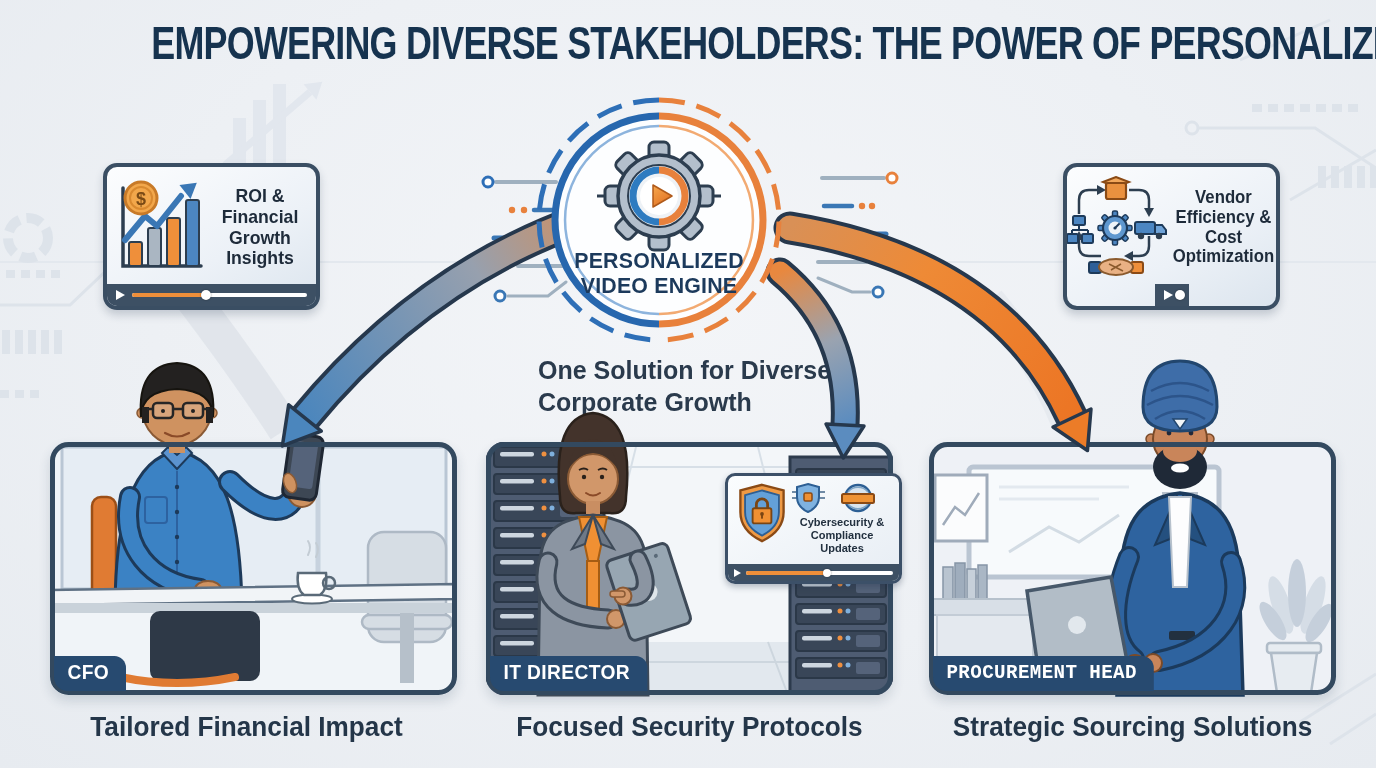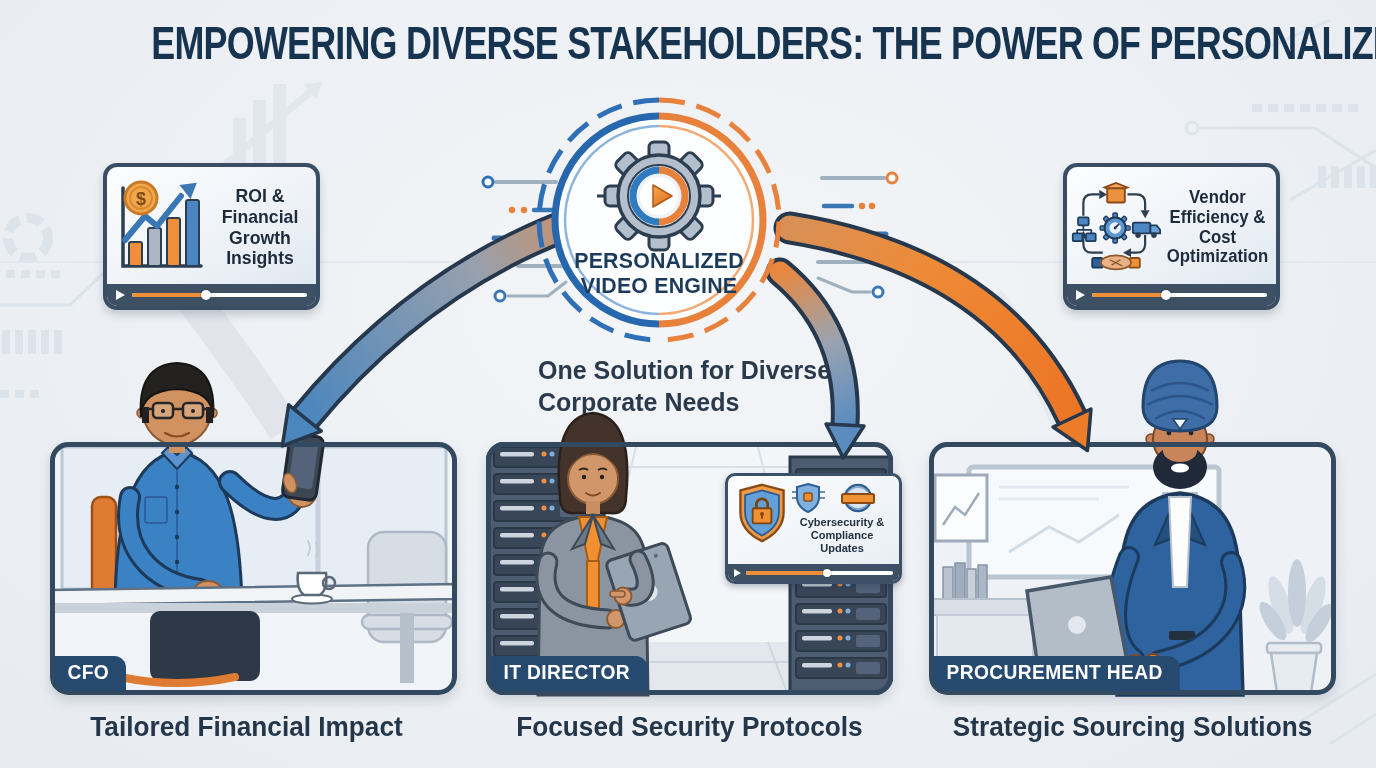--- a/index.html
+++ b/index.html
@@ -9,21 +9,21 @@
   svg{display:block;}
   .bg-decor{position:absolute;left:0;top:0;z-index:1;pointer-events:none;}
   .title{position:absolute;top:16px;left:0;width:100%;text-align:center;z-index:2;
     font-size:46px;font-weight:800;color:#16334f;letter-spacing:-1px;
     transform:scaleX(.78);transform-origin:center;white-space:nowrap;}
   
   .video-card{position:absolute;z-index:3;border:4px solid #3a4e63;border-radius:14px;
     background:linear-gradient(150deg,#fcfdfe 0%,#ecf1f7 60%,#dce5ee 100%);
     box-shadow:0 5px 9px rgba(44,62,88,.22);display:flex;flex-direction:column;overflow:hidden;}
   .card-roi{left:103px;top:163px;width:209px;height:139px;}
-  .card-vendor{left:1063px;top:163px;width:209px;height:139px;}
+  .card-vendor{left:1063px;top:163px;width:209px;height:139px;align-items:center;}
   .card-body{flex:1;display:flex;align-items:center;gap:2px;padding:4px 4px 0 4px;}
   .card-label{flex:1;text-align:center;font-weight:800;color:#1e2b3a;font-size:19px;
     line-height:1.1;transform:scaleX(.93);transform-origin:center;}
   .card-vendor .card-label{font-size:18px;}
   .player-bar{height:22px;background:#3d5064;display:flex;align-items:center;padding:0 9px;gap:7px;}
   .play-tri{width:0;height:0;border-left:9px solid #fff;border-top:5.5px solid transparent;
     border-bottom:5.5px solid transparent;flex:0 0 auto;}
   .track{position:relative;flex:1;height:4px;background:#fff;border-radius:2px;}
   .progress{position:absolute;left:0;top:0;height:4px;width:42%;background:#ef8f3a;border-radius:2px;}
   .knob{position:absolute;left:42%;top:50%;transform:translate(-50%,-50%);width:10px;height:10px;
@@ -31,21 +31,21 @@
   
   .engine-badge{position:absolute;left:532px;top:93px;width:254px;height:254px;z-index:8;}
   .engine-name{position:absolute;left:0;top:156px;width:100%;text-align:center;
     font-size:22px;font-weight:800;color:#1c3a5c;line-height:1.12;letter-spacing:.2px;
     transform:scaleX(.97);}
   .tagline{position:absolute;left:538px;top:354px;width:300px;text-align:left;z-index:2;
     font-size:25px;font-weight:600;color:#2a3a4c;line-height:1.28;}
   
   .panel{position:absolute;top:442px;width:407px;height:253px;border-radius:18px;
     box-shadow:0 6px 12px rgba(40,60,90,.16);z-index:4;}
-  .panel-cfo{left:50px;} .panel-it{left:486px;} .panel-proc{left:929px;}
+  .panel-cfo{left:50px;} .panel-it{left:486px;} .panel-proc{left:929px;font-family:Liberation Mono, monospace;}
   .scene{position:absolute;left:0;top:-95px;overflow:visible;}
   .role-badge{position:absolute;left:4px;bottom:4px;background:#274a70;color:#ffffff;
     font-weight:700;font-size:20px;letter-spacing:.4px;padding:5px 18px 7px 14px;
     border-radius:0 12px 0 14px;z-index:6;transform:scaleX(.96);transform-origin:left bottom;
     white-space:nowrap;}
   .caption{position:absolute;top:712px;width:407px;text-align:center;z-index:2;
     font-size:27px;font-weight:600;color:#243649;transform:scaleX(.97);}
   .cap-cfo{left:43px;} .cap-it{left:486px;} .cap-proc{left:929px;}
   
   .inset-video{position:absolute;left:239px;top:31px;width:171px;height:105px;z-index:5;
@@ -201,21 +201,21 @@
       <span class="play-tri"></span>
       <div class="track">
         <div class="progress"></div>
         <div class="knob"></div>
       </div>
     </div>
   </div>
 
   <div class="tagline">
     <span>One Solution for Diverse</span><br>
-    <span>Corporate Needs</span>
+    <span>Corporate Growth</span>
   </div>
 
   <div class="panel panel-cfo">
     <svg class="scene" width="407" height="348" viewBox="0 0 407 348">
       <defs>
           <clipPath id="clipCfo">
             <rect x="0" y="95" width="407" height="253" rx="18"></rect>
           </clipPath>
         </defs>
       <g clip-path="url(#clipCfo)">

